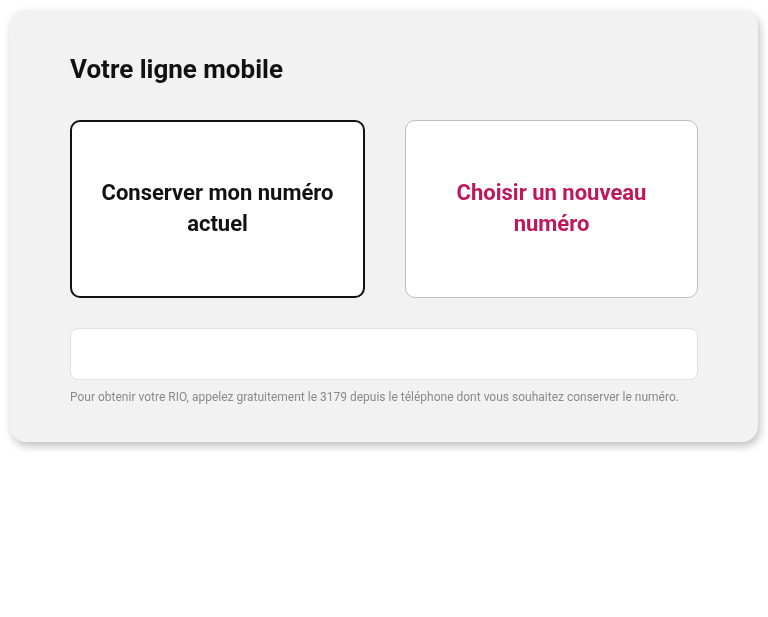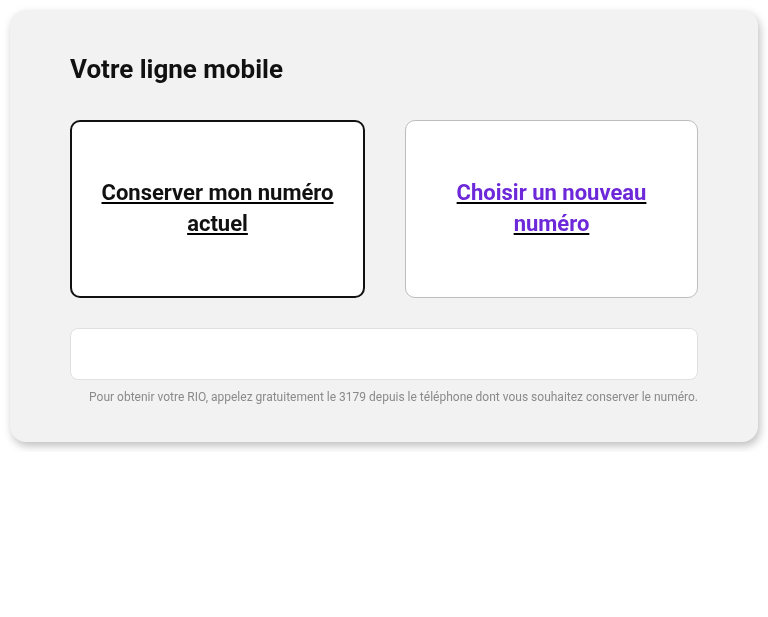--- a/index.html
+++ b/index.html
@@ -22,21 +22,20 @@
     .page-title {
       font-size: 26px;
       font-weight: 700;
       color: #111111;
       margin-bottom: 36px;
     }
     .options {
       display: flex;
       gap: 40px;
       margin-bottom: 30px;
-      text-decoration: underline;
     }
     .option-card {
       flex: 1;
       height: 178px;
       background: #ffffff;
       border-radius: 10px;
       display: flex;
       align-items: center;
       justify-content: center;
       text-align: center;
@@ -51,21 +50,21 @@
     }
     .option-label {
       font-size: 22px;
       font-weight: 700;
       line-height: 1.4;
     }
     .option-card.selected .option-label {
       color: #111111;
     }
     .option-card.unselected .option-label {
-      color: #6d28d9;
+      color: #be185d;
     }
     .field-group {
       margin-bottom: 22px;
     }
     .field-label {
       font-size: 14px;
       color: #333333;
       margin-bottom: 10px;
       display: block;
     }
@@ -81,21 +80,20 @@
       padding: 0 14px;
       font-size: 15px;
       color: #111111;
       outline: none;
     }
     .help-text {
       font-size: 12px;
       color: #8a8a8a;
       line-height: 1.5;
       margin-top: 8px;
-      text-align: right;
     }
   </style>
 </head>
 <body>
 
 <div class="card">
   <h1 class="page-title">Votre ligne mobile</h1>
 
   <div class="options">
     <div class="option-card selected">

